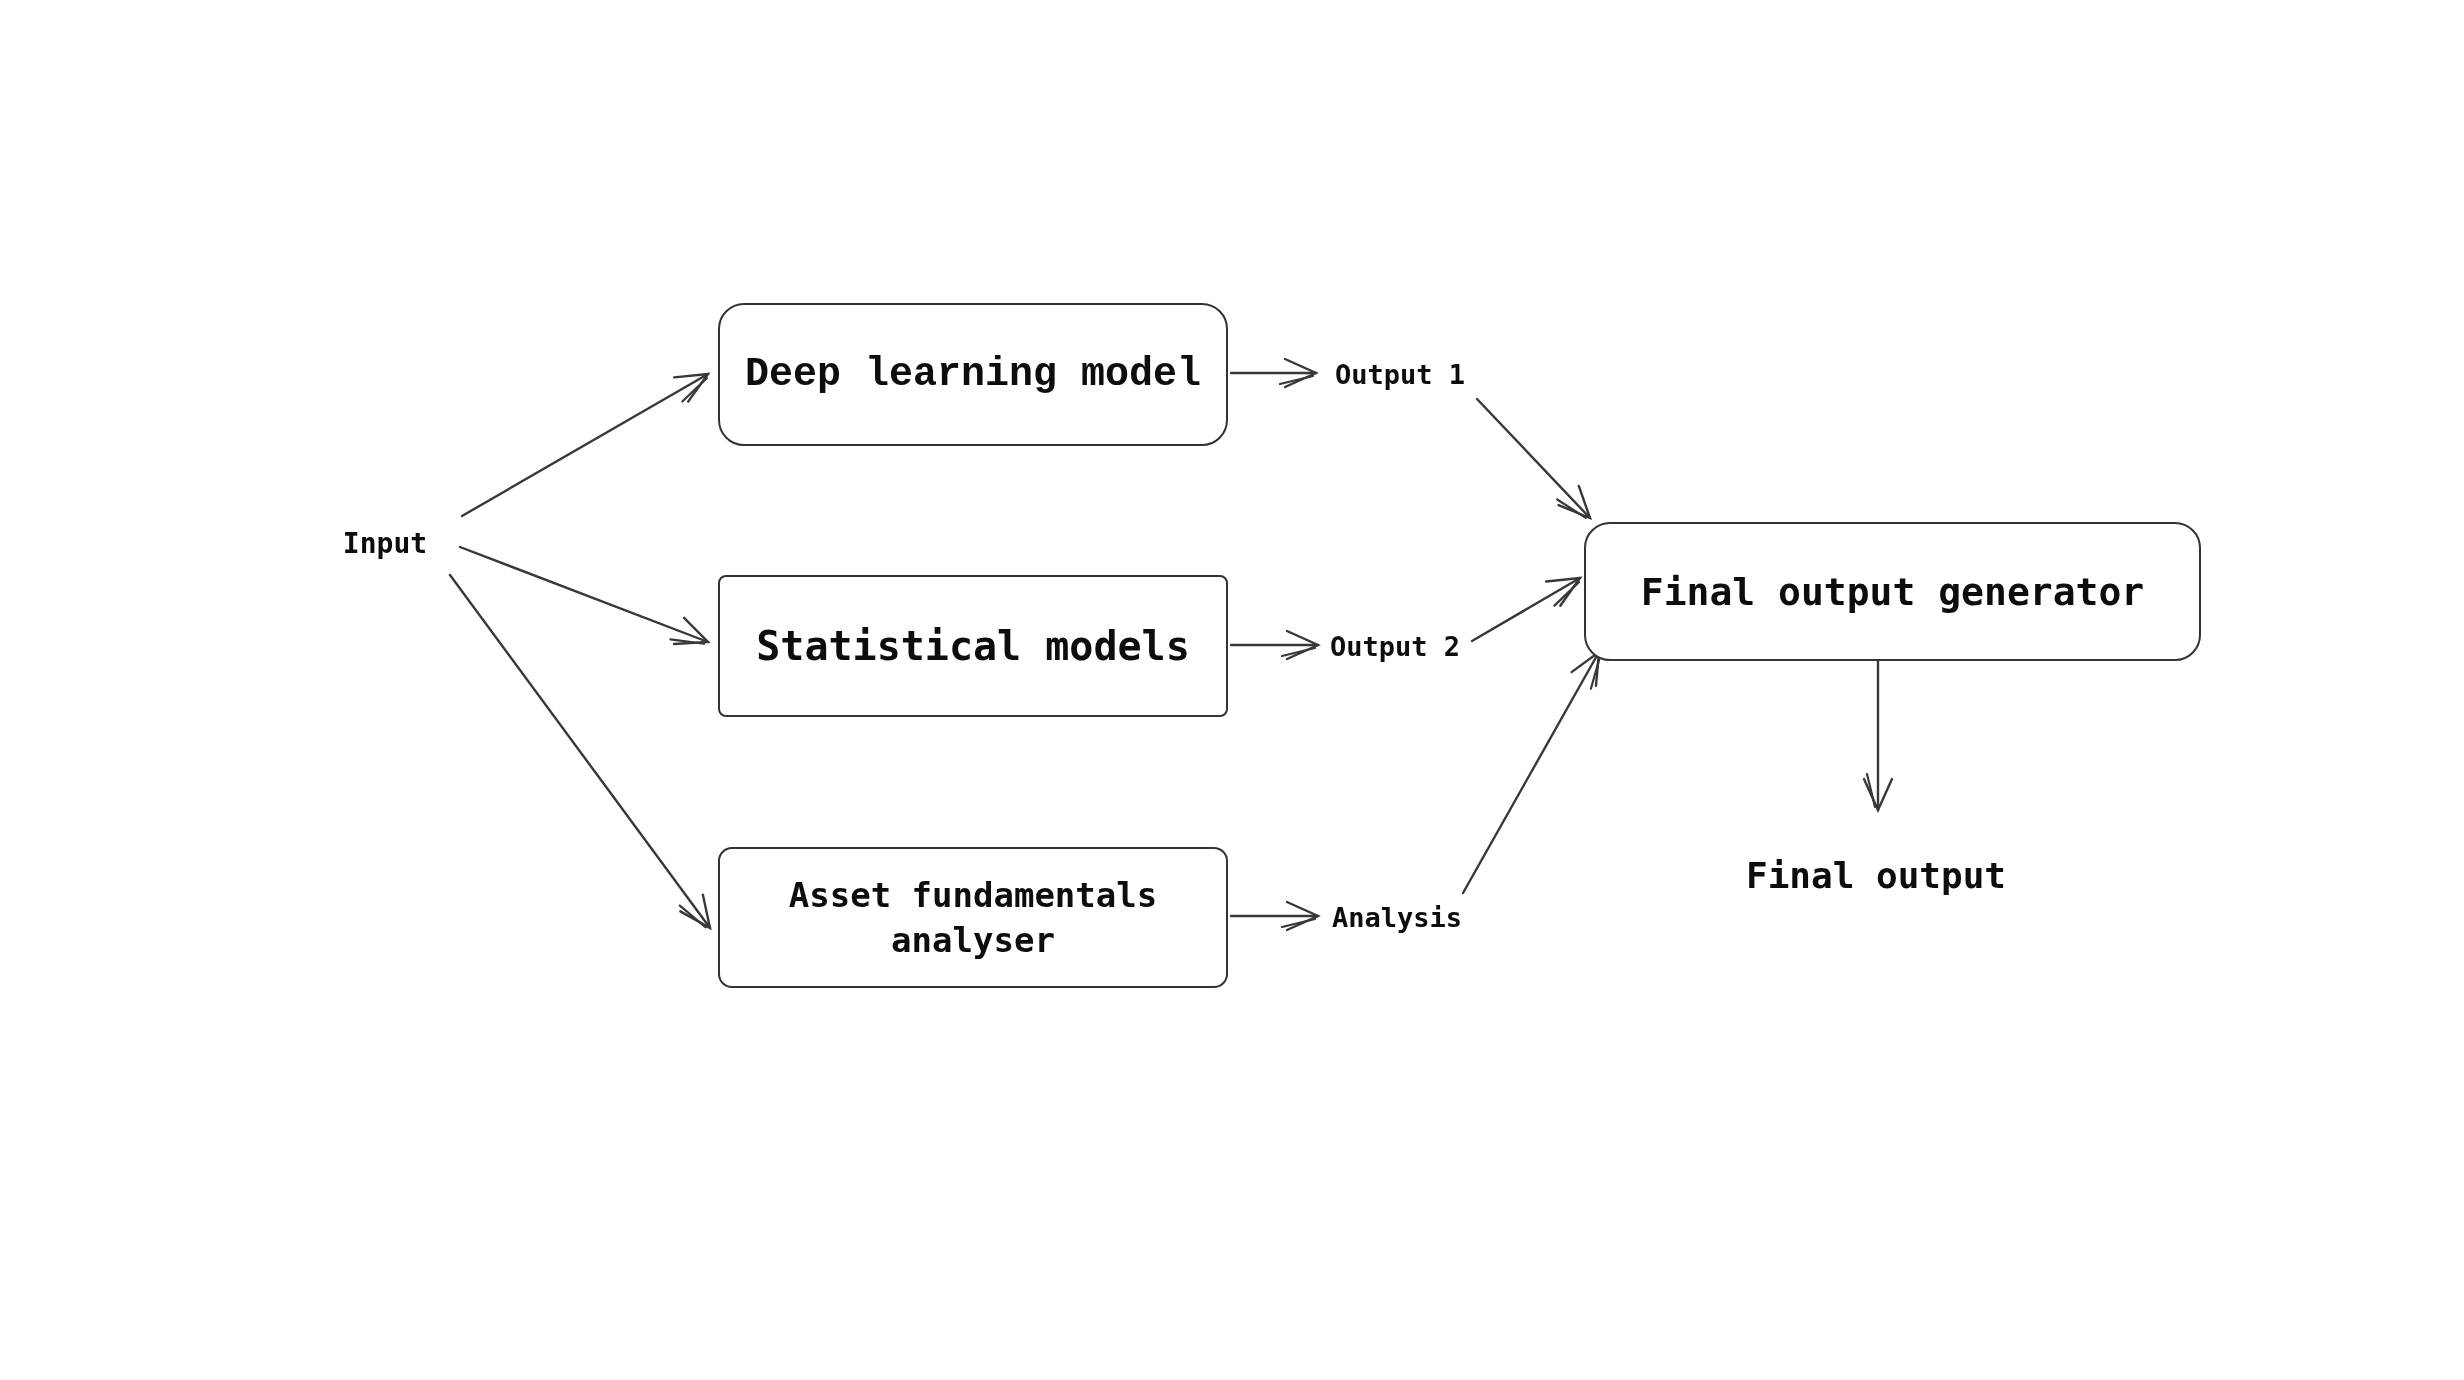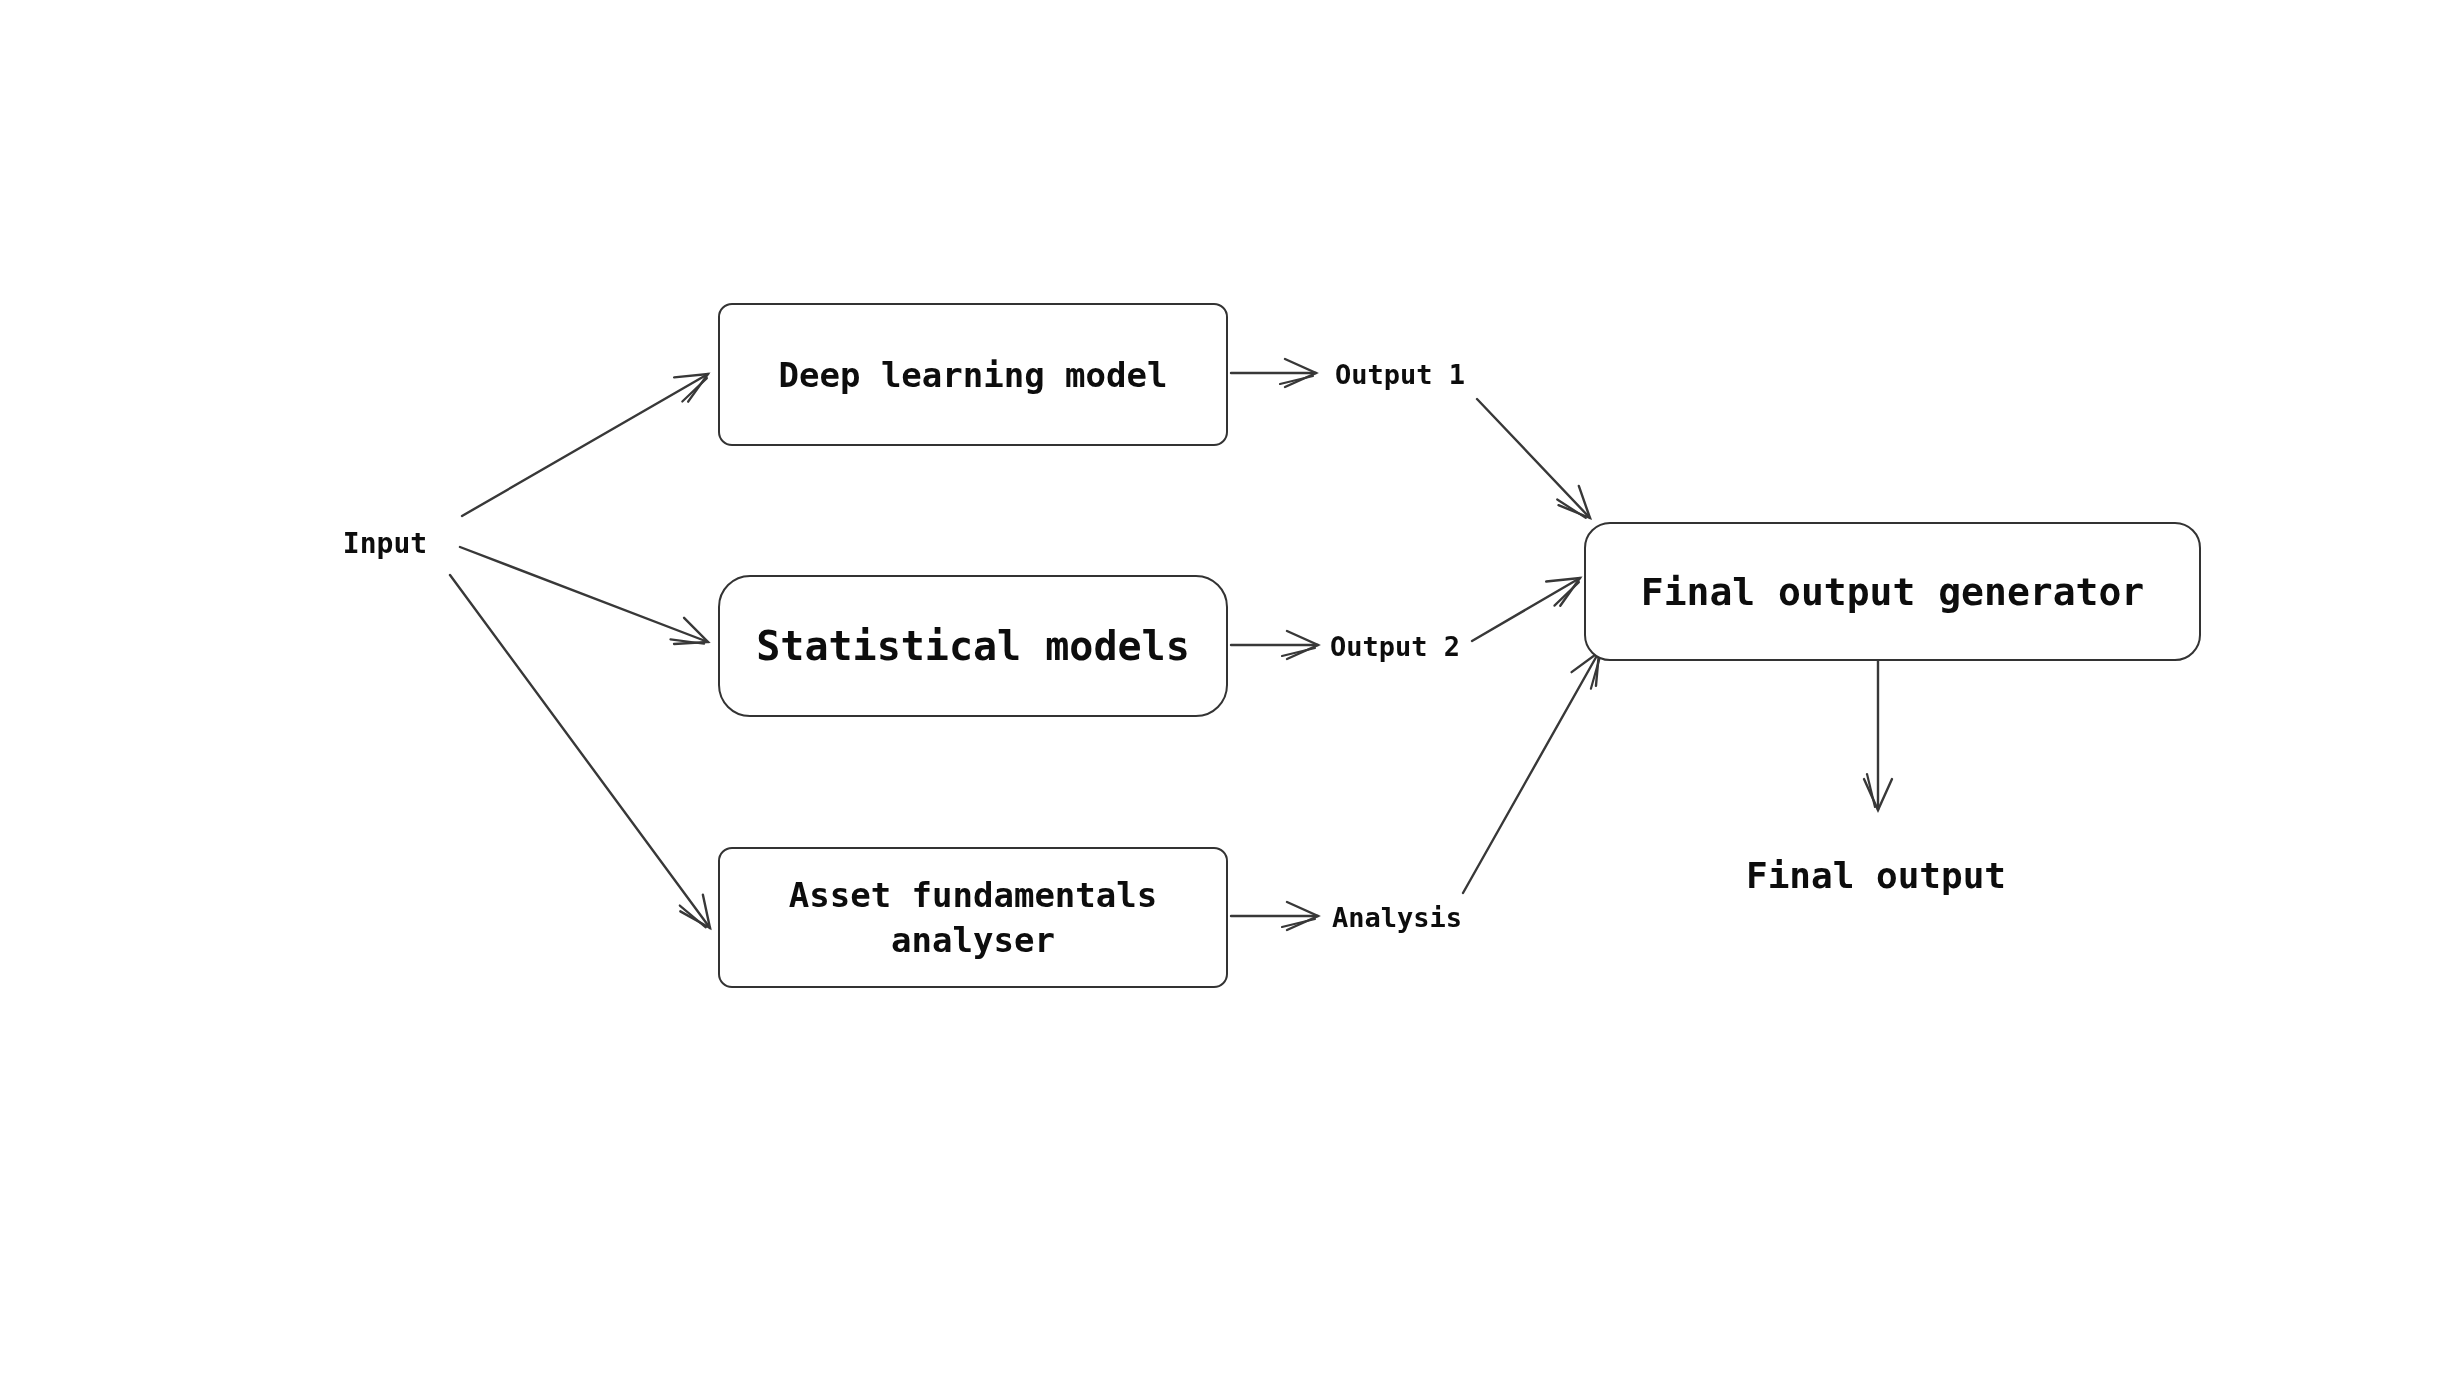--- a/index.html
+++ b/index.html
@@ -19,22 +19,22 @@
     position:absolute;
     display:flex;
     align-items:center;
     justify-content:center;
     text-align:center;
     border:2.5px solid #333333;
     background:#ffffff;
     font-weight:700;
     box-sizing:border-box;
   }
-  .box-deep{left:718px;top:303px;width:510px;height:143px;border-radius:14px;font-size:34px;}
-  .box-stat{left:718px;top:575px;width:510px;height:142px;border-radius:32px;font-size:40px;}
+  .box-deep{left:718px;top:303px;width:510px;height:143px;border-radius:26px;font-size:40px;font-family:Liberation Mono, monospace;}
+  .box-stat{left:718px;top:575px;width:510px;height:142px;border-radius:8px;font-size:40px;}
   .box-asset{left:718px;top:847px;width:510px;height:141px;border-radius:14px;font-size:34px;}
   .box-asset .lbl{width:420px;line-height:1.32;}
   .box-final{left:1584px;top:522px;width:617px;height:139px;border-radius:26px;font-size:38px;}
 
   .floating{
     position:absolute;
     transform:translate(-50%,-50%);
     white-space:nowrap;
     font-weight:700;
   }

